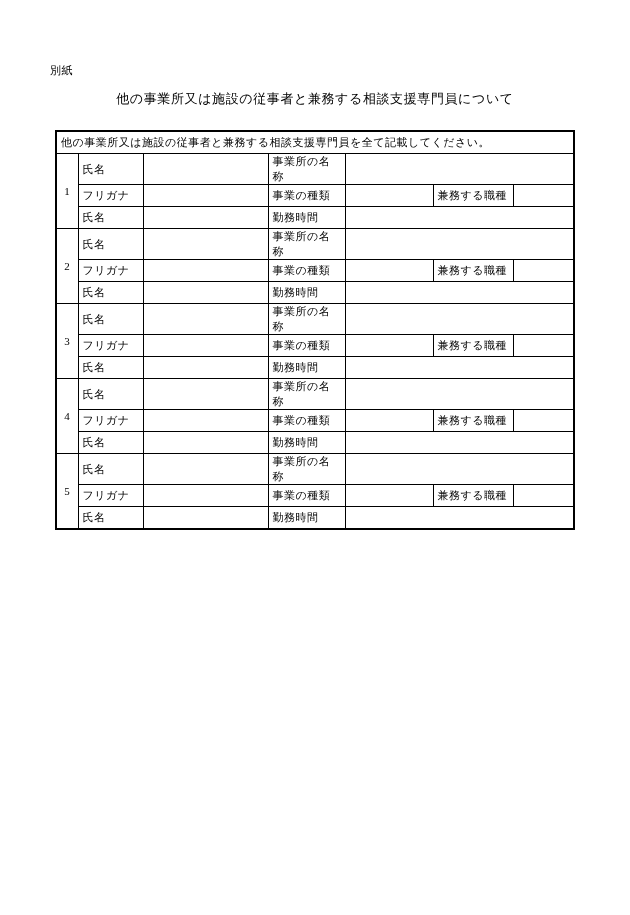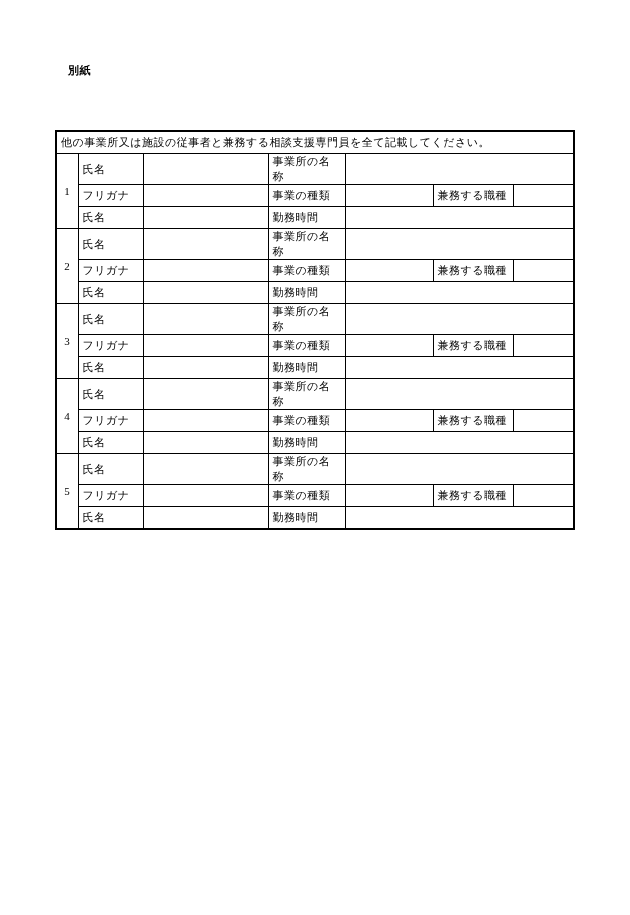--- a/index.html
+++ b/index.html
@@ -15,25 +15,24 @@
     position: relative;
   }
   .page {
     position: relative;
     width: 630px;
     height: 915px;
     box-sizing: border-box;
   }
   .label-besshi {
     position: absolute;
-    left: 68px;
+    left: 50px;
     top: 63px;
     font-size: 11px;
     letter-spacing: 0.5px;
-    font-weight: bold;
   }
   .doc-title {
     position: absolute;
     left: 0;
     top: 90px;
     width: 630px;
     text-align: center;
     font-size: 13px;
     letter-spacing: 0.6px;
   }
@@ -80,20 +79,21 @@
   .blank { }
   .kana { letter-spacing: 1.5px; }
 </style>
 </head>
 <body>
 
 <div class="page">
 
   <div class="label-besshi">別紙</div>
 
+  <div class="doc-title">他の事業所又は施設の従事者と兼務する相談支援専門員について</div>
 
   <div class="table-wrap">
     <table class="form">
       <colgroup>
         <col class="col-no">
         <col class="col-label-a">
         <col class="col-val-a">
         <col class="col-label-b">
         <col class="col-val-b">
         <col class="col-label-c">

